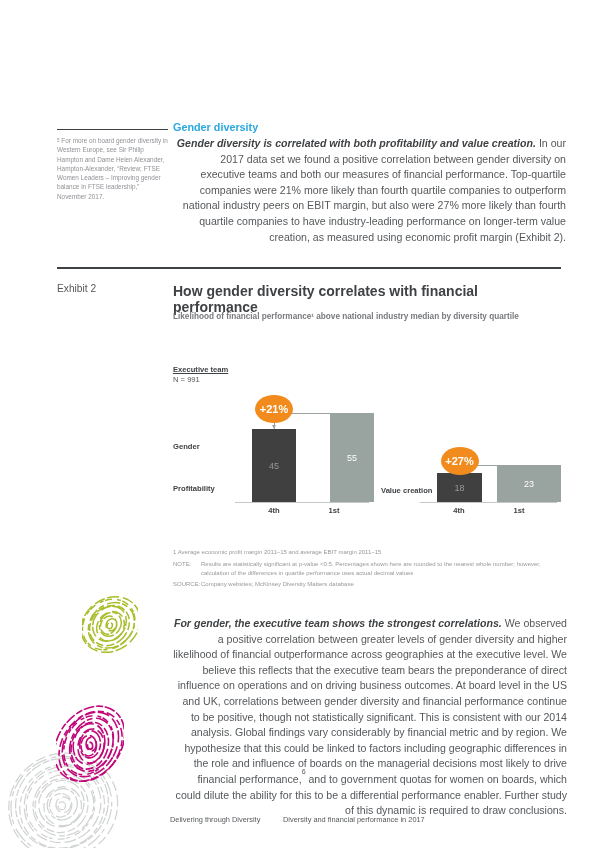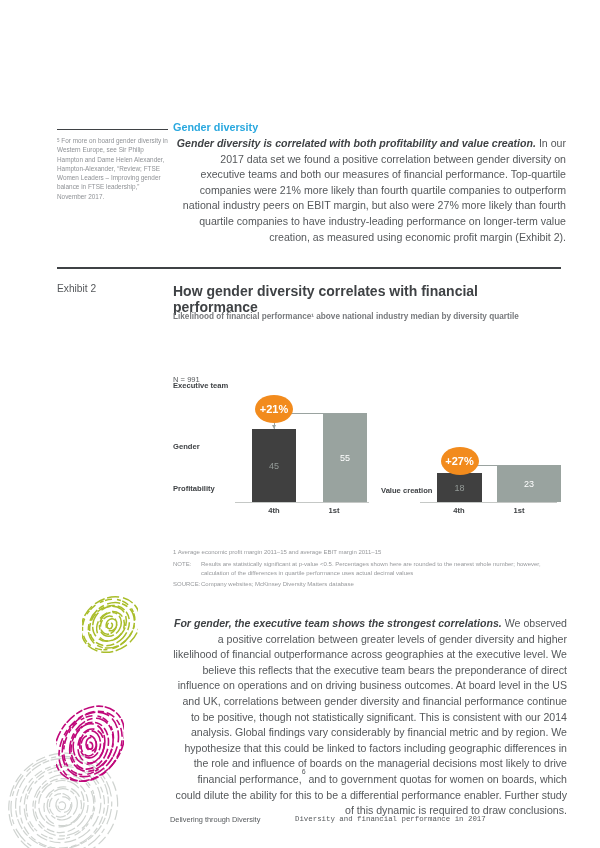--- a/index.html
+++ b/index.html
@@ -29,21 +29,21 @@
   
   .divider { left:57px; top:267px; width:504px; height:2px; background:#3f4245; }
   .exhibit-label { left:57px; top:283px; font-size:10.2px; color:#55585b; }
   .exhibit-title { left:173px; top:283px; width:393px; font-size:14px; font-weight:bold; color:#3f4245; }
   .chart-subtitle-block { left:173px; top:312px; width:393px; font-size:8.2px; line-height:10.5px; }
   .chart-subtitle { font-weight:bold; color:#77797c; }
   .chart-unit { color:#a8abad; }
 
   
   .chart { left:173px; top:365px; width:395px; height:155px; font-size:7.6px; color:#3f4245; }
-  .chart .grp-label { left:0; top:16px; font-weight:bold; }
+  .chart .grp-label { left:0; top:0; font-weight:bold;text-decoration:underline; }
   .chart .grp-n { left:0; top:10px; font-weight:normal; color:#55585b; }
   .chart .row-label { font-weight:bold; }
   .axis-line { height:1px; background:#c5c8c6; top:137px; }
   .bar { position:absolute; display:flex; align-items:center; justify-content:center; font-size:9px; }
   .bar-light { background:#404040; color:#949b98; }
   .bar-dark  { background:#99a39f; color:#ffffff; }
   .cat-label { position:absolute; top:141px; width:44px; text-align:center; font-weight:bold; }
   .bubble {
     position:absolute; width:38px; height:28px; border-radius:50%;
     background:#f28b1d; color:#fff; font-size:11px; font-weight:bold;
@@ -59,21 +59,21 @@
   .chart-notes .fn1 { margin-bottom:4px; }
   .note-row { display:flex; margin-bottom:3px; }
   .note-row .note-label { min-width:28px; flex:0 0 28px; }
 
   
   .para2 { left:173px; top:616px; width:394px; }
 
   
   .footer-item { top:815px; font-size:7.4px; color:#55585b; }
   .f-left { left:170px; }
-  .f-center { left:295px;font-family:Liberation Mono, monospace; }
+  .f-center { left:283px; }
   .f-page { left:542px; width:18px; text-align:center;margin-top:36px; }
 
   .fp { position:absolute; pointer-events:none; }
 </style>
 </head>
 <body>
 
 <div class="page">
 
   <div class="abs sidebar-note">
@@ -101,21 +101,21 @@
     <div class="abs row-label" style="left:0; top:77px;">Gender</div>
     <div class="abs row-label" style="left:0; top:119px;">Profitability</div>
     <div class="abs row-label" style="left:208px; top:121px;">Value creation</div>
 
     <div class="abs axis-line" style="left:62px; width:134px;"></div>
     <div class="abs axis-line" style="left:247px; width:137px;"></div>
 
     <div class="bar bar-light" id="bar-p4" style="left: 79px; width: 44px; height: 73px; top: 64px;">
         <span>45</span>
       </div>
-    <div class="bar bar-dark" id="bar-p1" style="left: 150px; width: 44px; height: 89px; top: 48px;">
+    <div class="bar bar-dark" id="bar-p1" style="left: 157px; width: 44px; height: 89px; top: 48px;">
         <span>55</span>
       </div>
     <div class="bar bar-light" id="bar-v4" style="left: 264px; width: 45px; height: 29px; top: 108px;">
         <span>18</span>
       </div>
     <div class="bar bar-dark" id="bar-v1" style="left: 324px; width: 64px; height: 37px; top: 100px;">
         <span>23</span>
       </div>
 
     <div class="bubble" id="p-bubble" style="left: 82px; top: 30px;">+21%</div>

